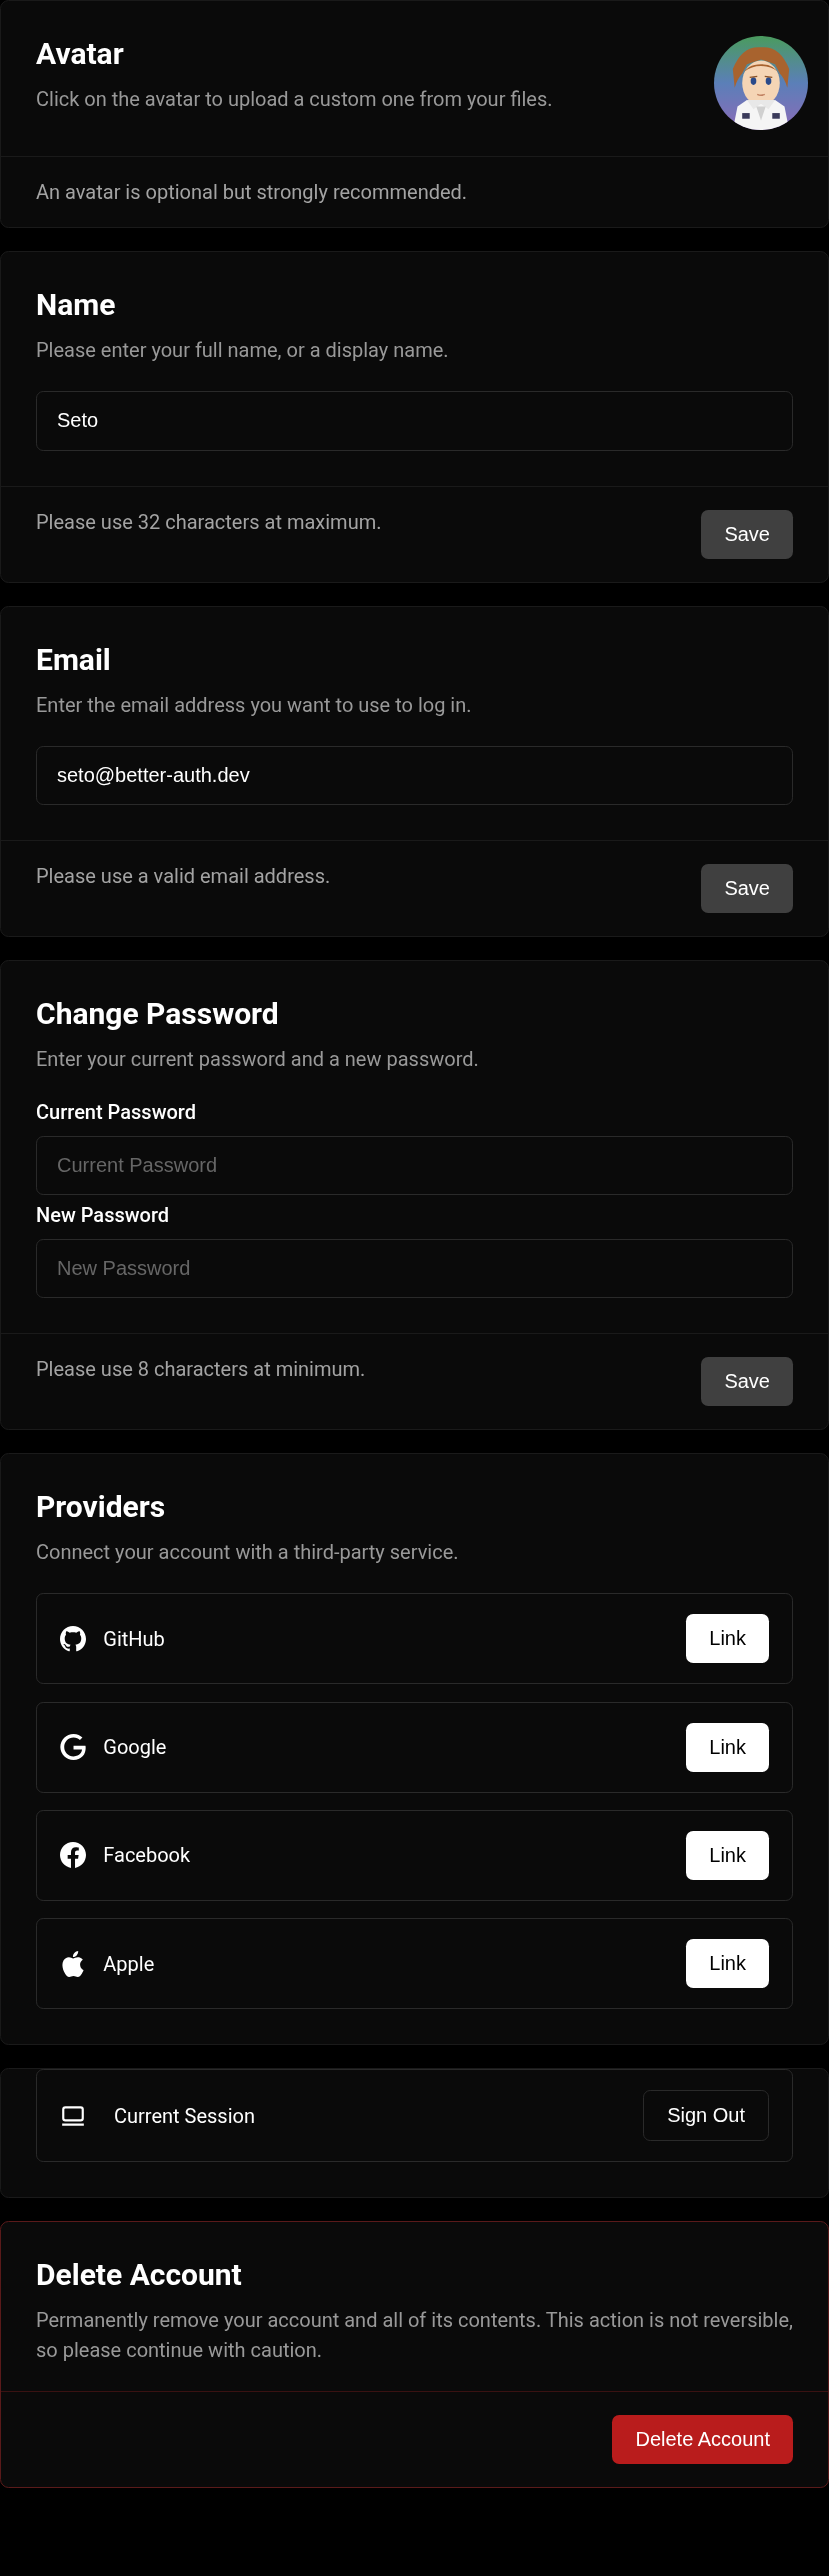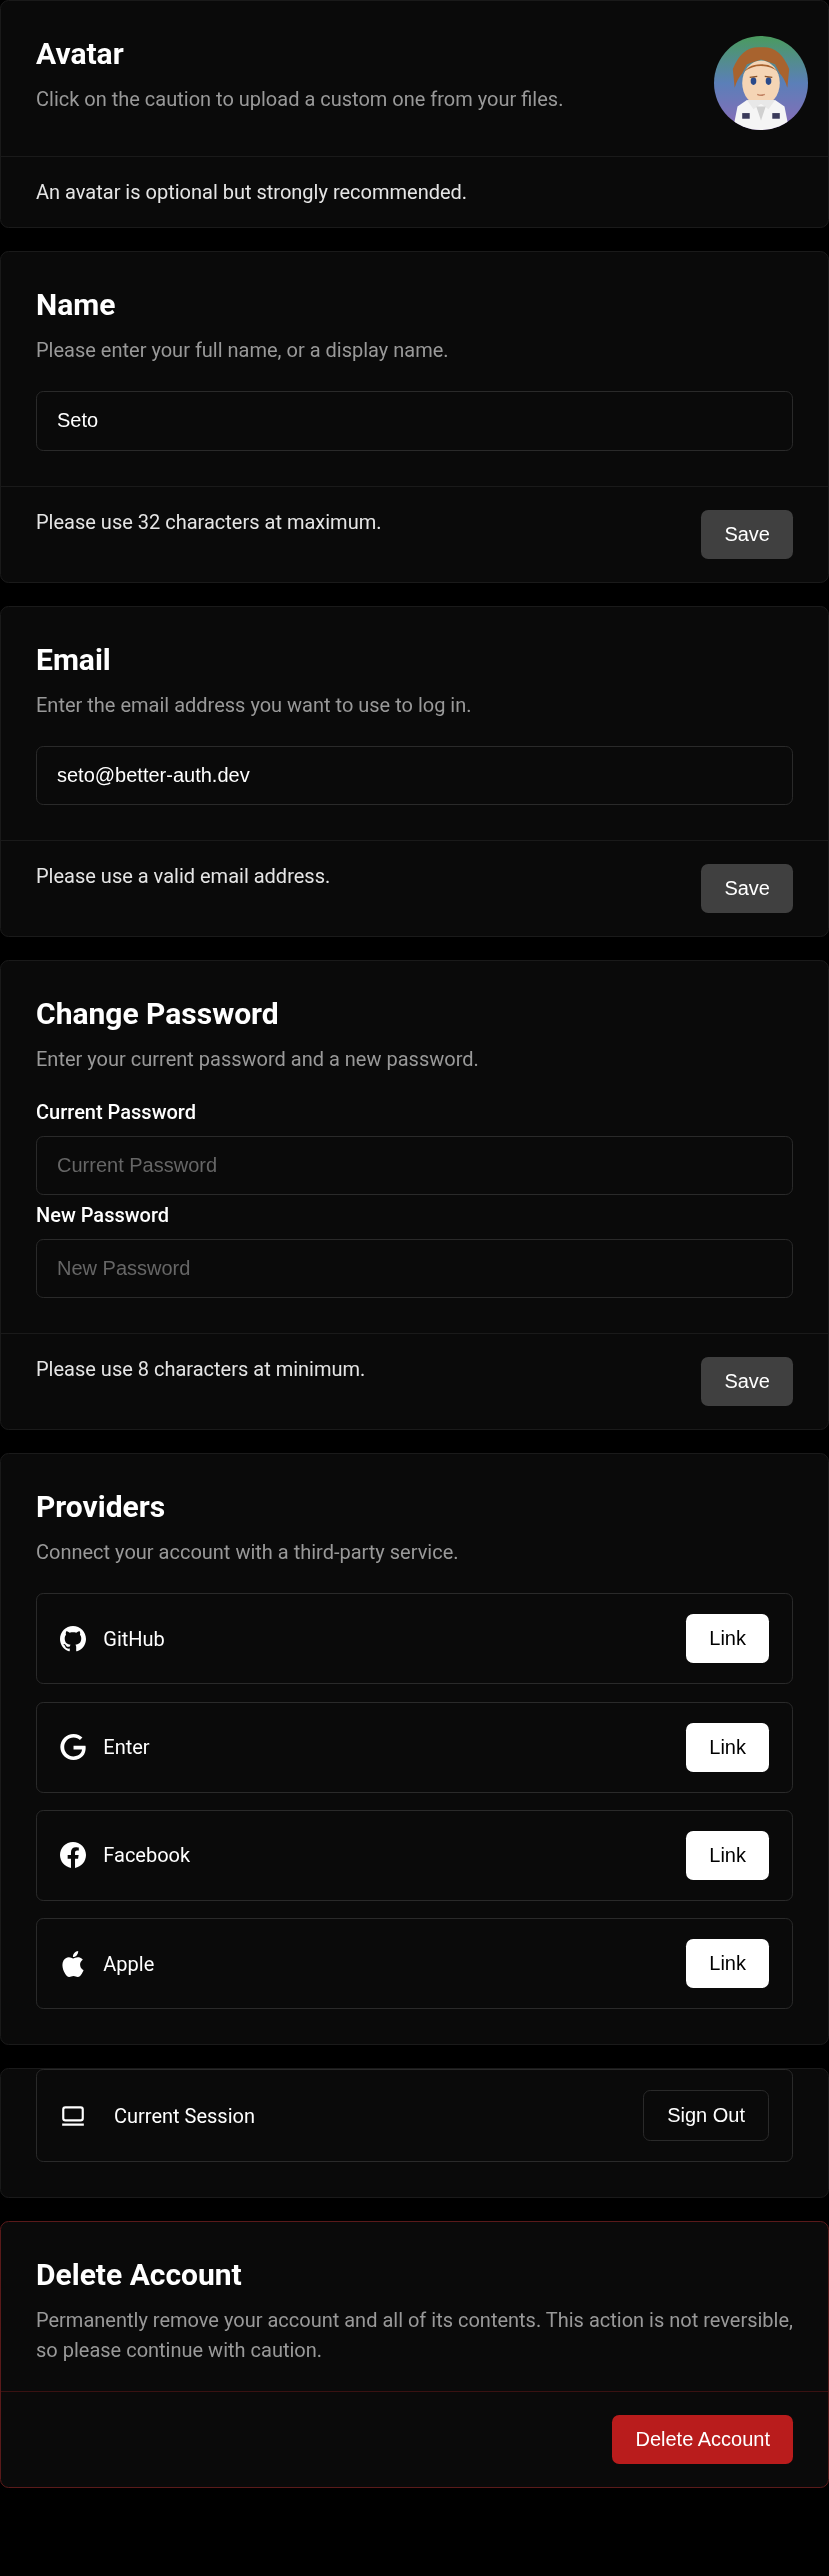--- a/index.html
+++ b/index.html
@@ -45,21 +45,21 @@
       padding: 23px 35px;
       display: flex;
       justify-content: space-between;
       align-items: flex-start;
     }
     .card-footer-danger {
       border-top: 0.7px solid #3a1212;
       justify-content: flex-end;
     }
     .footer-text {
-      color: #e5e5e5;
+      color: #a3a3a3;
       font-size: 20px;
     }
     .input {
       width: 100%;
       background: #0a0a0a;
       border: 0.7px solid #2a2a2a;
       border-radius: 7.2px;
       padding: 17.3px 20px;
       color: #fff;
       font-size: 20px;
@@ -195,21 +195,21 @@
       padding: 23px 35px;
     }
   </style>
 </head>
 <body>
 
 <div class="card">
   <div class="card-header avatar-row">
     <div class="avatar-text">
       <h2 class="card-title">Avatar</h2>
-      <p class="card-desc">Click on the caution to upload a custom one from your files.</p>
+      <p class="card-desc">Click on the avatar to upload a custom one from your files.</p>
     </div>
     <div class="avatar-img">
       <svg viewBox="0 0 100 100">
         <defs>
           <linearGradient id="bg" x1="0" y1="0" x2="0" y2="1">
             <stop offset="0%" stop-color="#4a9b5e"></stop>
             <stop offset="50%" stop-color="#5b7fb8"></stop>
             <stop offset="100%" stop-color="#8b6bb8"></stop>
           </linearGradient>
         </defs>
@@ -301,21 +301,21 @@
       </div>
       <button class="btn btn-white">Link</button>
     </div>
     <div class="provider-row">
       <div class="provider-left">
         <span class="provider-icon">
           <svg viewBox="0 0 24 24">
               <path d="M12.48 10.92v3.28h7.84c-.24 1.84-.853 3.187-1.787 4.133-1.147 1.147-2.933 2.4-6.053 2.4-4.827 0-8.6-3.893-8.6-8.72s3.773-8.72 8.6-8.72c2.6 0 4.507 1.027 5.907 2.347l2.307-2.307C18.747 1.44 16.133 0 12.48 0 5.867 0 .307 5.387.307 12s5.56 12 12.173 12c3.573 0 6.267-1.173 8.373-3.36 2.16-2.16 2.84-5.213 2.84-7.667 0-.76-.053-1.467-.173-2.053H12.48z"></path>
             </svg>
         </span>
-        <span class="provider-name">Enter</span>
+        <span class="provider-name">Google</span>
       </div>
       <button class="btn btn-white">Link</button>
     </div>
     <div class="provider-row">
       <div class="provider-left">
         <span class="provider-icon">
           <svg viewBox="0 0 24 24">
               <path d="M24 12.073c0-6.627-5.373-12-12-12s-12 5.373-12 12c0 5.99 4.388 10.954 10.125 11.854v-8.385H7.078v-3.47h3.047V9.43c0-3.007 1.792-4.669 4.533-4.669 1.312 0 2.686.235 2.686.235v2.953H15.83c-1.491 0-1.956.925-1.956 1.874v2.25h3.328l-.532 3.47h-2.796v8.385C19.612 23.027 24 18.062 24 12.073z"></path>
             </svg>
         </span>

